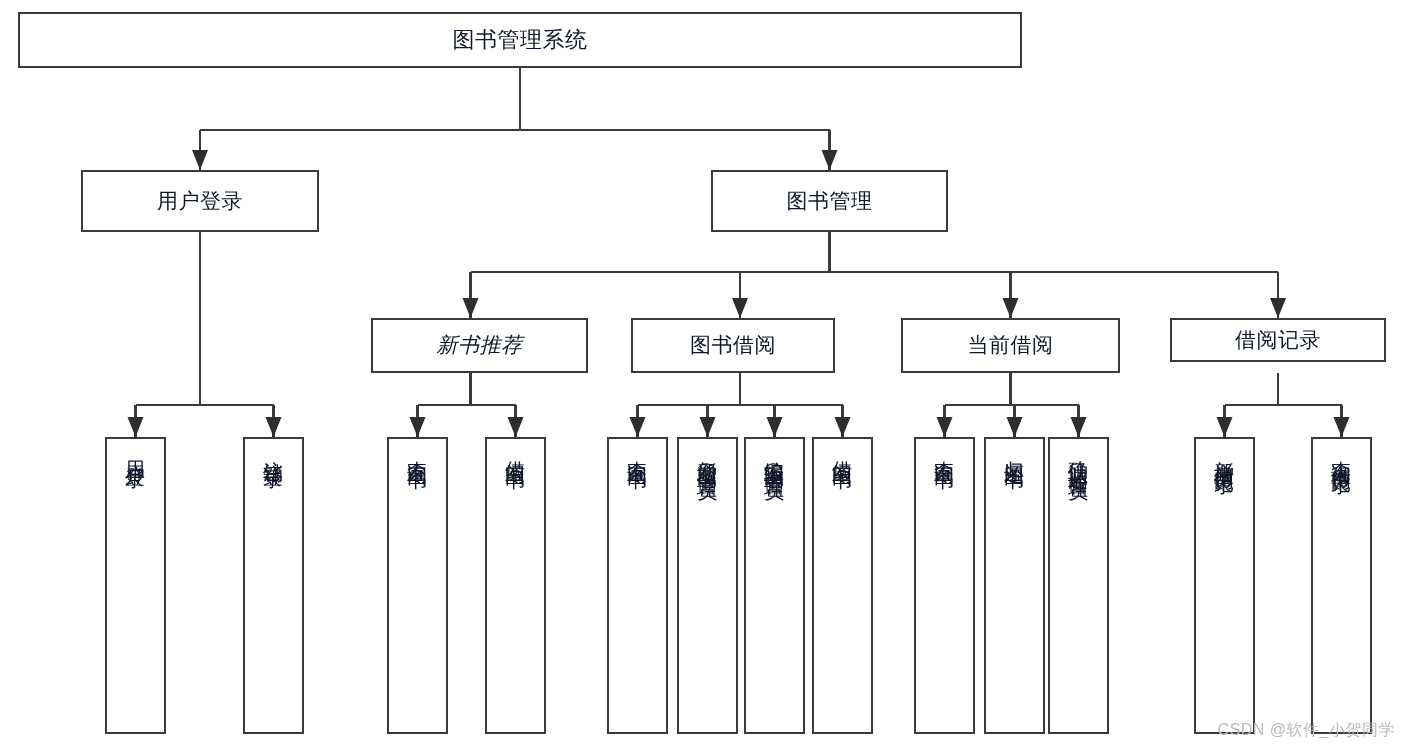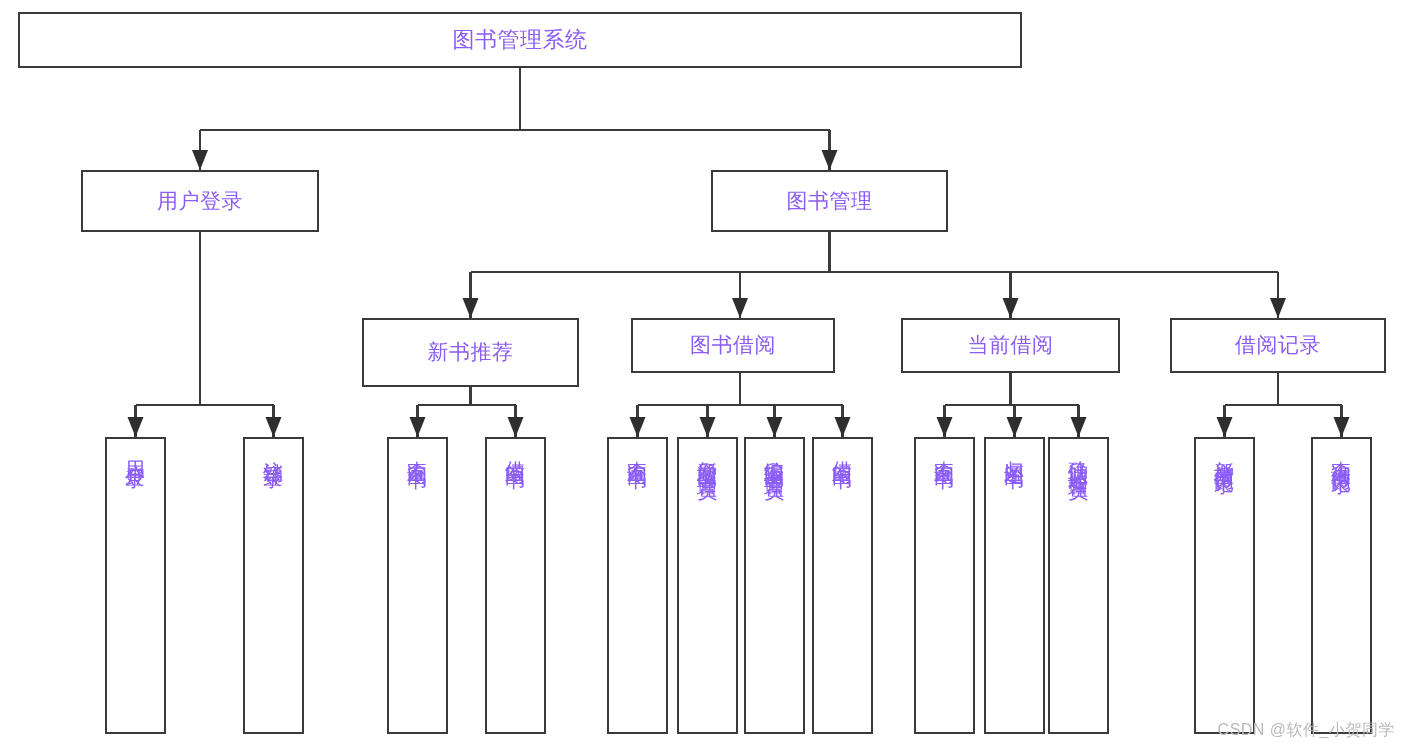--- a/index.html
+++ b/index.html
@@ -41,21 +41,21 @@
   .node.v {
     
     align-items: flex-start;
     padding-top: 6px;
   }
   .node-label {
     font-size: 21px;
     line-height: 1.15;
     letter-spacing: 0.5px;
     white-space: nowrap;
-    color: #8b5cf6;
+    color: #0f172a;
     text-align: center;
   }
   .node.v .node-label {
     writing-mode: vertical-rl;
     text-orientation: upright;
     font-size: 20px;
     letter-spacing: 3px;
     line-height: 1;
     margin: 0 auto;
   }
@@ -134,30 +134,30 @@
   <div id="nodes-layer">
       <div class="node h root" style="left: 18px; top: 12px; width: 1004px; height: 56px;">
         <span class="node-label">图书管理系统</span>
       </div>
       <div class="node h" style="left: 81px; top: 170px; width: 238px; height: 62px;">
         <span class="node-label">用户登录</span>
       </div>
       <div class="node h" style="left: 711px; top: 170px; width: 237px; height: 62px; font-family: Liberation Serif, serif;">
         <span class="node-label">图书管理</span>
       </div>
-      <div class="node h" style="left: 362px; top: 318px; width: 217px; height: 69px;">
+      <div class="node h" style="left: 371px; top: 318px; width: 217px; height: 55px; font-style: italic;">
         <span class="node-label">新书推荐</span>
       </div>
       <div class="node h" style="left: 631px; top: 318px; width: 204px; height: 55px;">
         <span class="node-label">图书借阅</span>
       </div>
       <div class="node h" style="left: 901px; top: 318px; width: 219px; height: 55px;">
         <span class="node-label">当前借阅</span>
       </div>
-      <div class="node h" style="left: 1170px; top: 318px; width: 216px; height: 55px;">
+      <div class="node h" style="left: 1170px; top: 318px; width: 216px; height: 44px;">
         <span class="node-label">借阅记录</span>
       </div>
       <div class="node v" style="left: 105px; top: 437px; width: 61px; height: 297px;">
         <span class="node-label">用户登录</span>
       </div>
       <div class="node v" style="left: 243px; top: 437px; width: 61px; height: 297px;">
         <span class="node-label">注销登录</span>
       </div>
       <div class="node v" style="left: 387px; top: 437px; width: 61px; height: 297px;">
         <span class="node-label">查询图书</span>

